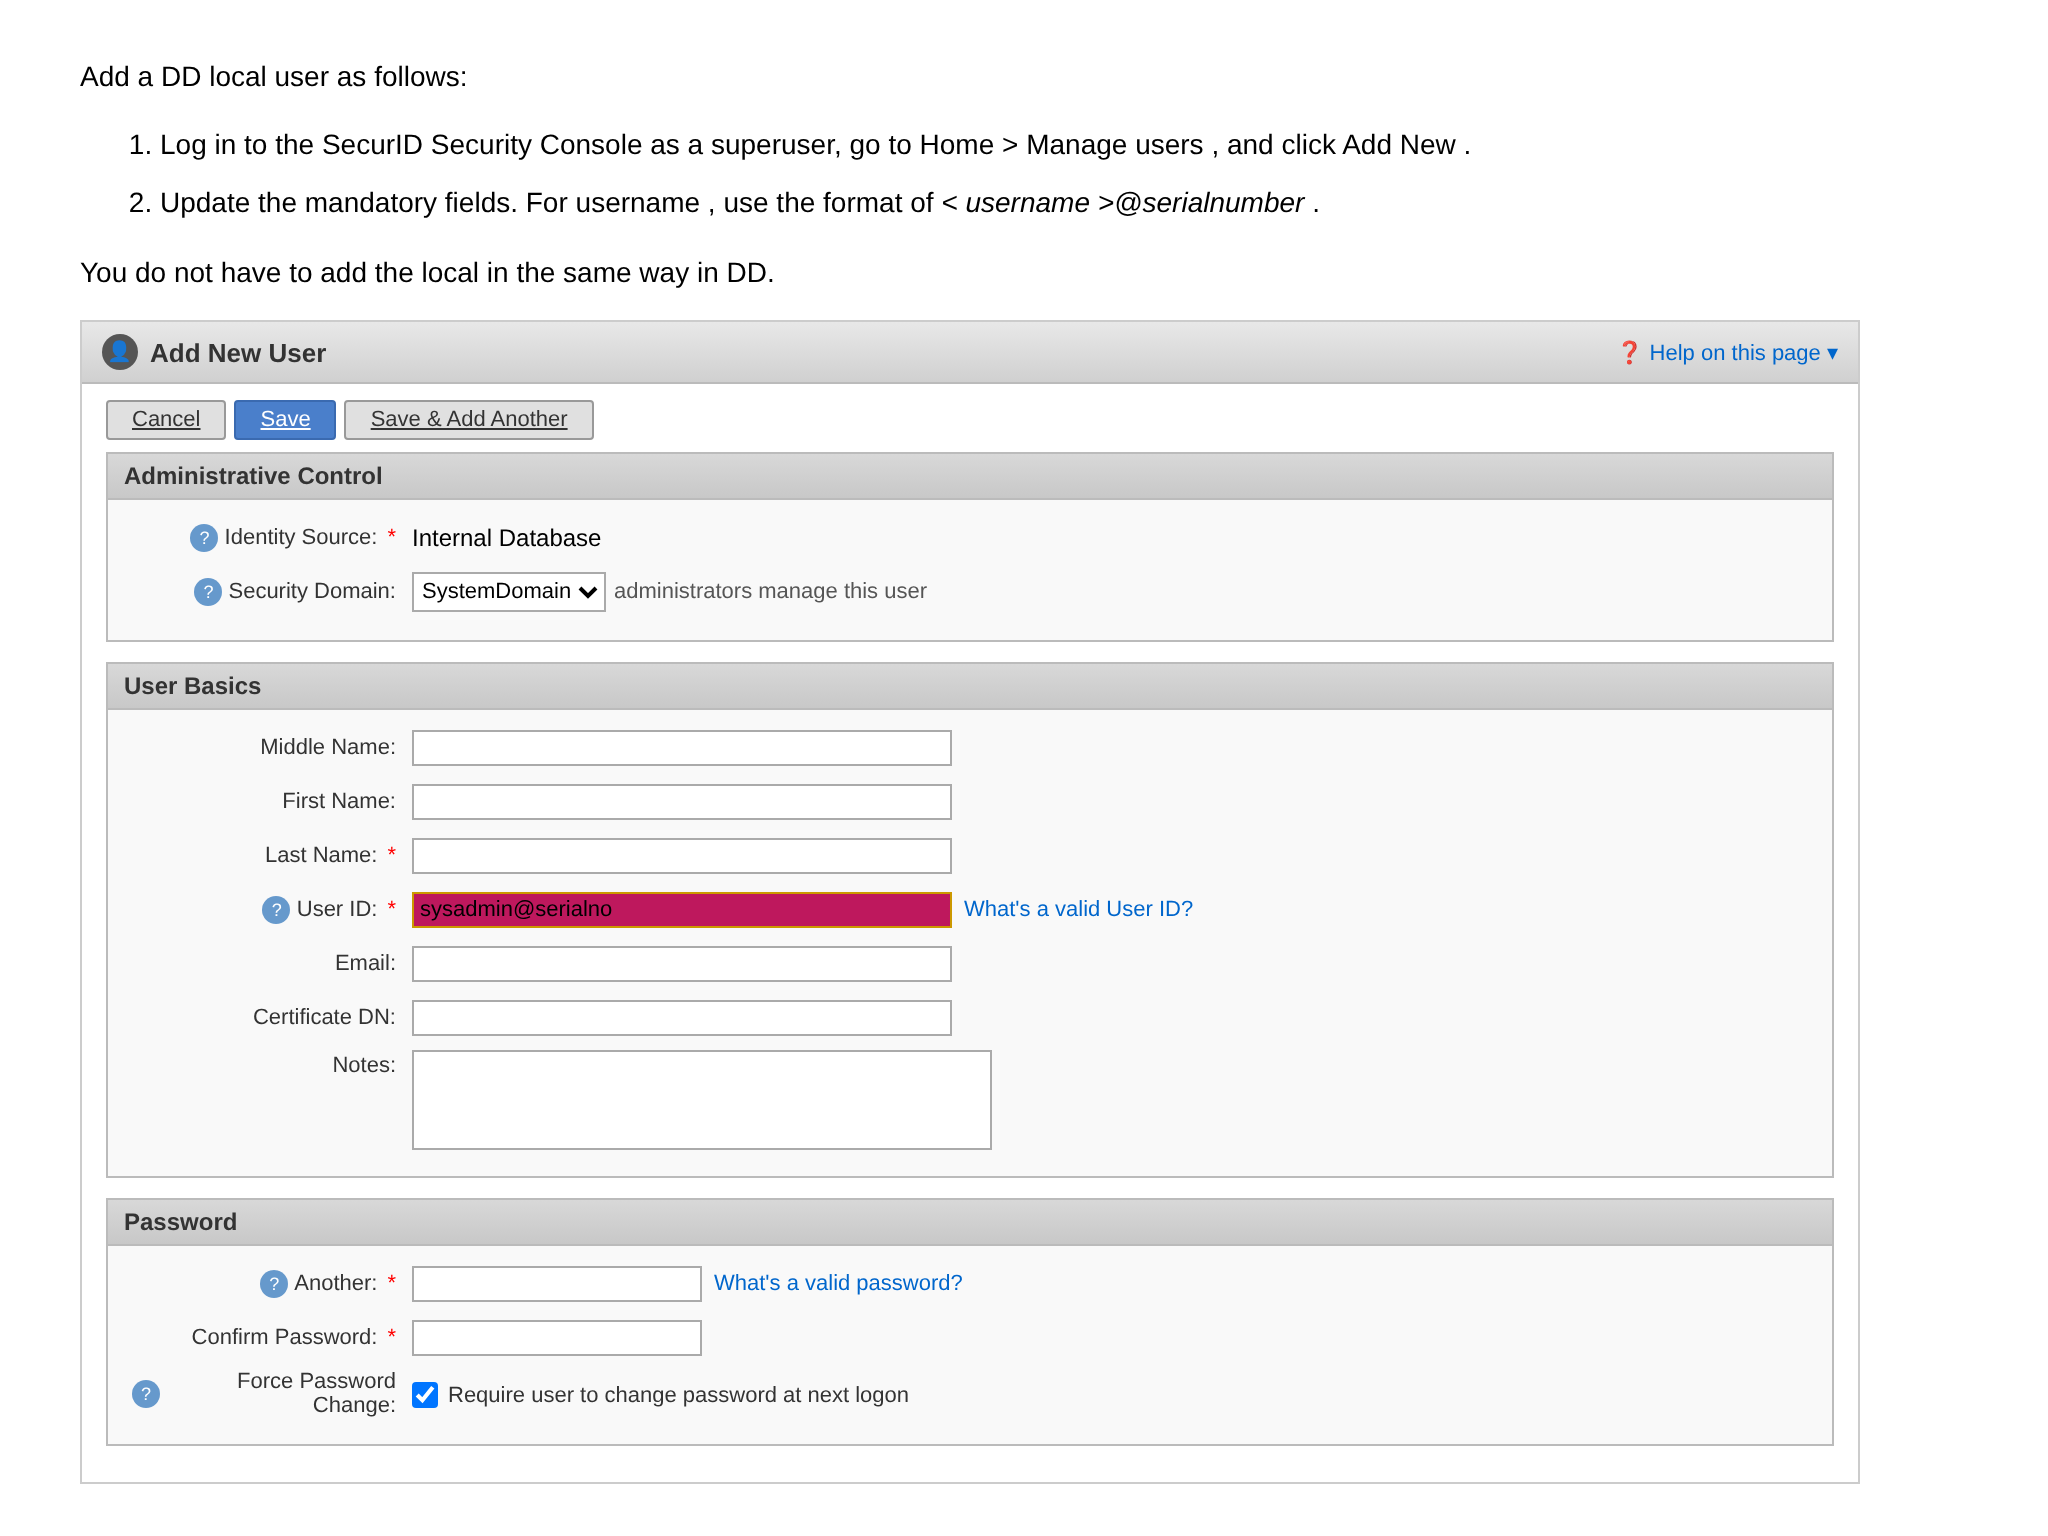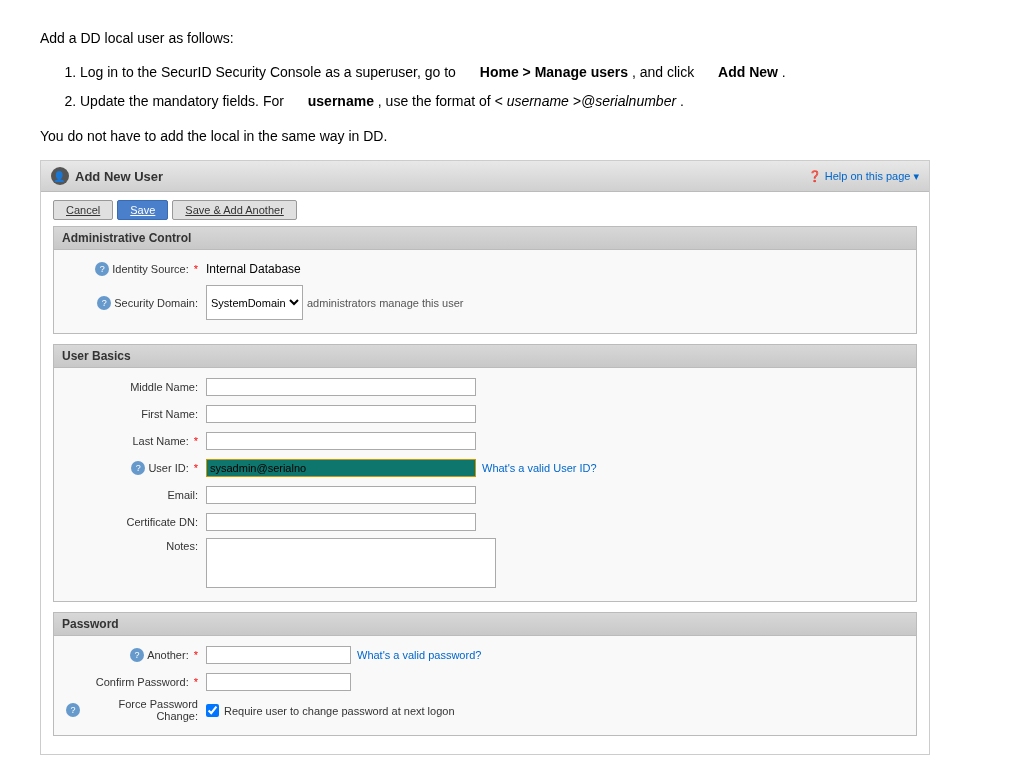--- a/index.html
+++ b/index.html
@@ -20,21 +20,21 @@
       margin-left: 40px;
       margin-bottom: 16px;
     }
 
     ol li {
       margin-bottom: 8px;
       font-size: 14px;
       line-height: 1.5;
     }
 
-    .bold { font-weight: bold; margin-left: 20px; }
+    .bold { font-weight: normal; }
     .code-format { font-style: italic; }
 
     .note-text {
       margin-bottom: 16px;
       font-size: 14px;
     }
 
     
     .screenshot {
       border: 1px solid #ccc;
@@ -194,26 +194,26 @@
     .form-input {
       width: 270px;
       height: 18px;
       border: 1px solid #aaa;
       font-size: 11px;
       padding: 1px 3px;
       background: #fff;
     }
 
     .form-input.highlighted {
-      background: #0f766e;
+      background: #be185d;
       border-color: #cc9900;
     }
 
     .form-select {
-      height: 35px;
+      height: 20px;
       font-size: 11px;
       border: 1px solid #aaa;
       background: #fff;
     }
 
     .form-textarea {
       width: 290px;
       height: 50px;
       border: 1px solid #aaa;
       font-size: 11px;

